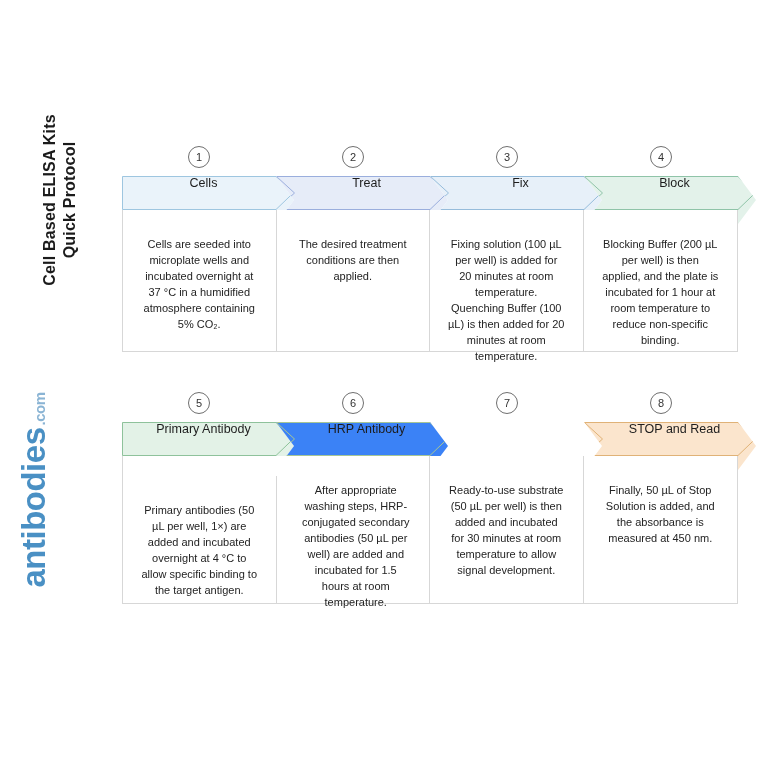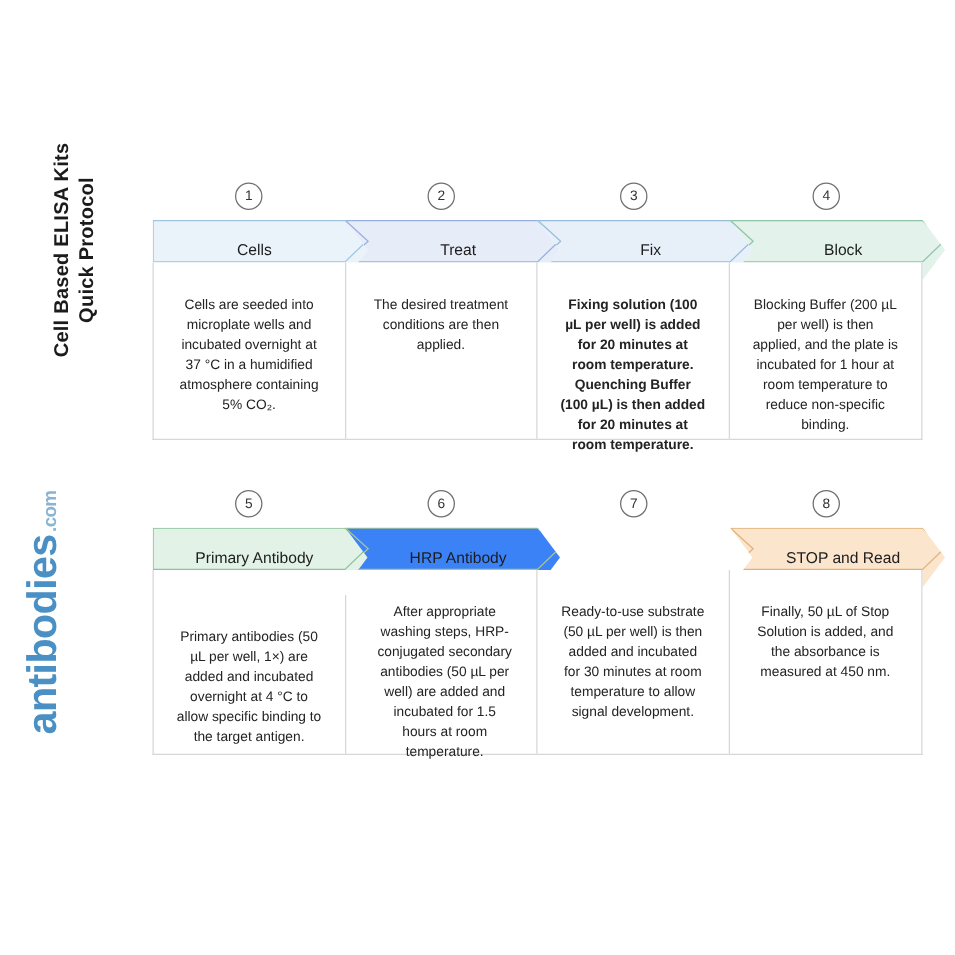--- a/index.html
+++ b/index.html
@@ -100,21 +100,20 @@
   .chevrons {
     position: relative;
     height: 34px;
   }
   .chev {
     position: absolute;
     top: 0;
     height: 48px;
     box-sizing: border-box;
     display: flex;
-    align-items: center;
     justify-content: center;
     font-size: 12.5px;
     color: #1d1d1d;
   }
   .chev span { position: relative; z-index: 2; }
 
   .bodies {
     position: relative;
     border: 1px solid #d7d7d7;
     border-top: none;
@@ -187,21 +186,21 @@
           <span style="margin-left: 9px;">Block</span>
         </div>
       </div>
     <div class="bodies">
         <div class="body-cell" style="width: 154px;">
           <div>Cells are seeded into microplate wells and incubated overnight at 37 °C in a humidified atmosphere containing 5% CO₂.</div>
         </div>
         <div class="body-cell" style="width: 154px;">
           <div>The desired treatment conditions are then applied.</div>
         </div>
-        <div class="body-cell" style="width: 154px; font-weight: bold;">
+        <div class="body-cell" style="width: 154px;">
           <div>Fixing solution (100 µL per well) is added for 20 minutes at room temperature. Quenching Buffer (100 µL) is then added for 20 minutes at room temperature.</div>
         </div>
         <div class="body-cell" style="width: 154px;">
           <div>Blocking Buffer (200 µL per well) is then applied, and the plate is incubated for 1 hour at room temperature to reduce non-specific binding.</div>
         </div>
       </div>
   </div>
 
   <div class="row" id="row2">
     <div class="numbers">

